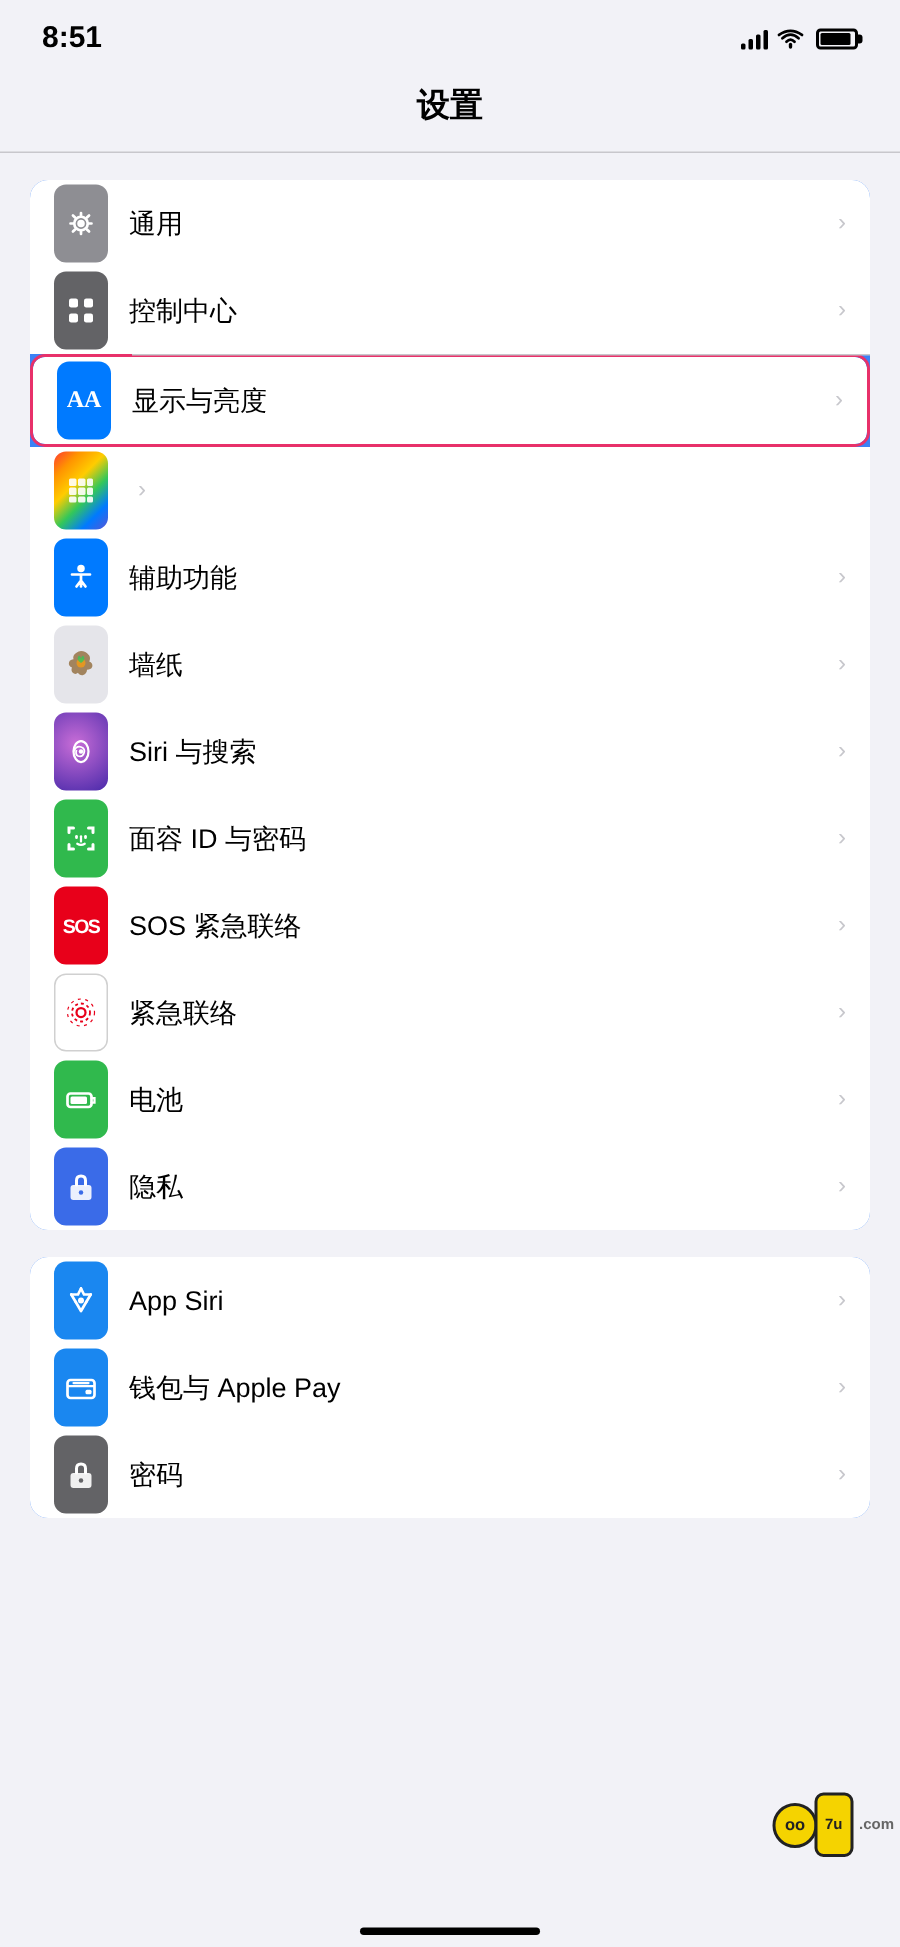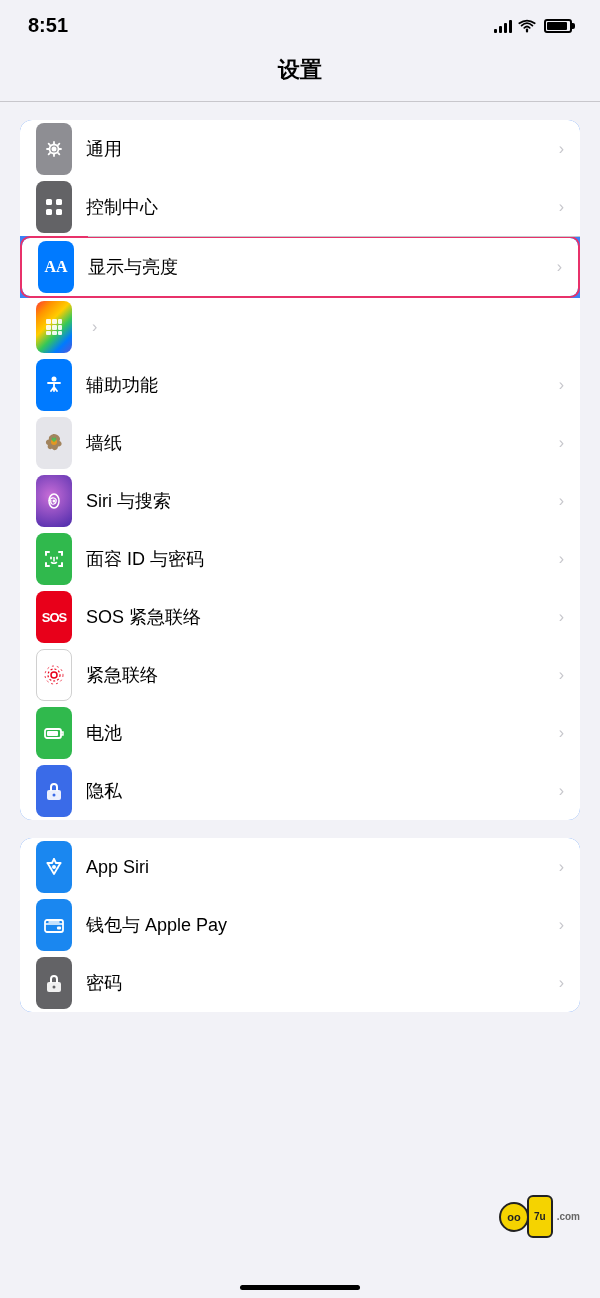--- a/index.html
+++ b/index.html
@@ -400,21 +400,21 @@
         <path d="M8 10 V7 Q8 4 11 4 Q14 4 14 7 V10" stroke="white" stroke-width="2" fill="none" stroke-linecap="round"></path>
         <circle cx="11" cy="15" r="1.5" fill="#636366"></circle>
       </svg>
     </div>
     <span class="settings-item-label">密码</span>
     <span class="chevron">›</span>
   </div>
 
 </div>
 
-<div style="position:absolute; bottom:60px; right:20px; display:flex; align-items:center; gap:4px; z-index:10;">
+<div style="position:absolute; bottom:60px; right:4px; display:flex; align-items:center; gap:4px; z-index:10;">
   <div style="display:flex; align-items:center;">
     <div style="width:30px;height:30px;border-radius:50%;background:#f5d300;border:2.5px solid #222;display:flex;align-items:center;justify-content:center;font-size:11px;font-weight:900;color:#222;overflow:hidden;margin-right:-2px;">
       oo
     </div>
     <div style="background:#f5d300;border:2.5px solid #222;border-radius:6px;padding:14px 5px;font-size:10px;font-weight:800;color:#222;">7u</div>
   </div>
   <div style="font-size:10px;color:#666;font-weight:600;">.com</div>
 </div>
 
 <div class="bottom-home-bar"></div>

